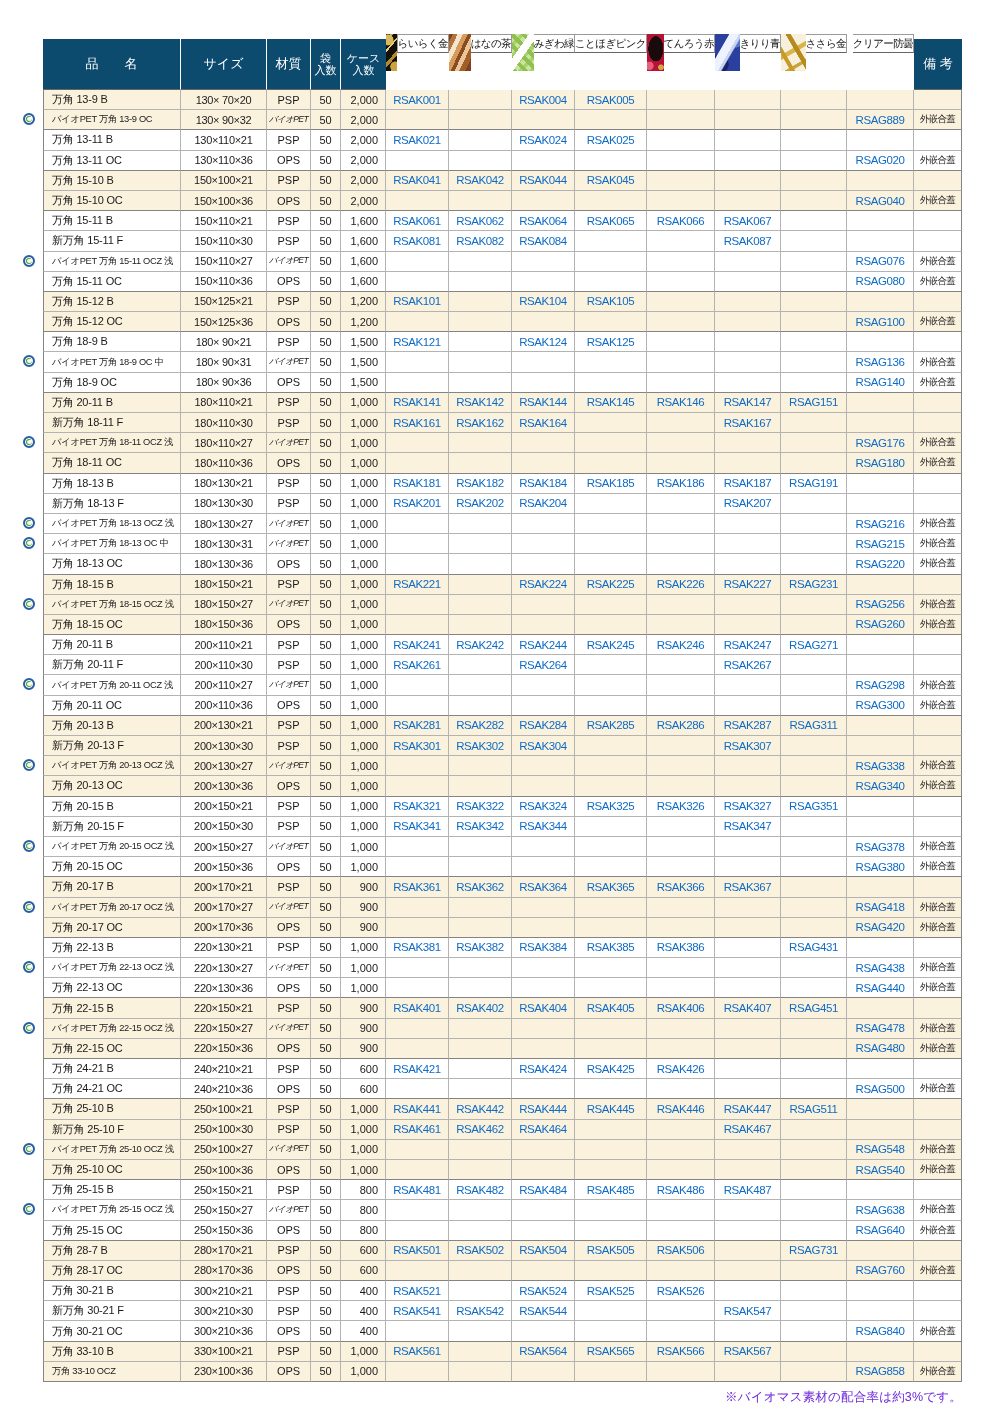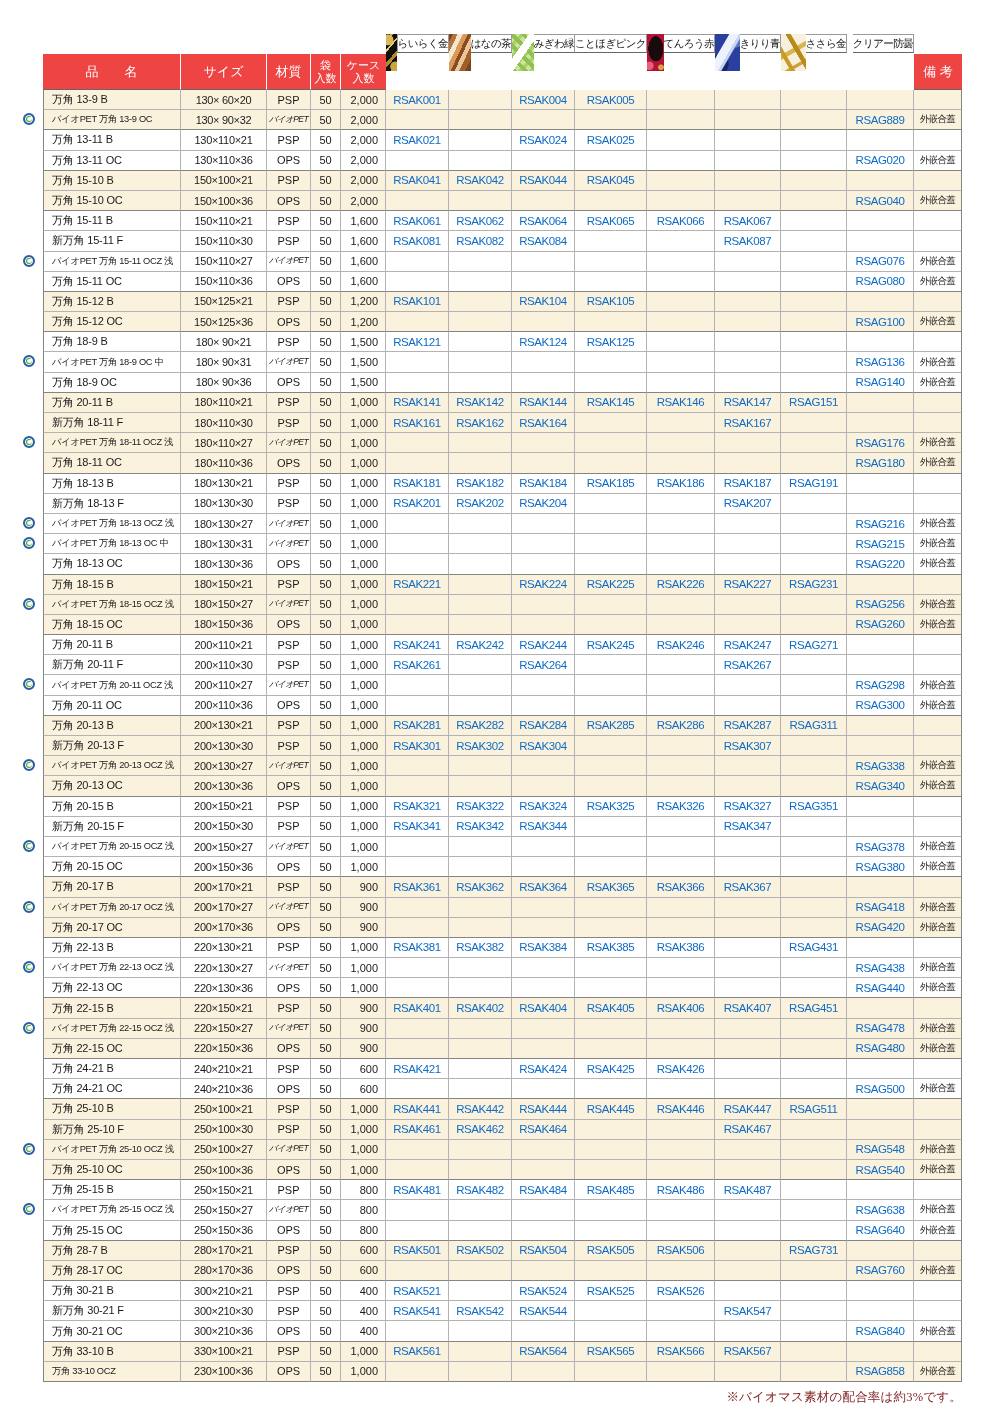--- a/index.html
+++ b/index.html
@@ -11,22 +11,22 @@
   .tbl {
     position: absolute; left: 43px; top: 34px; width: 919px;
     display: grid;
     grid-template-columns: 138px 86px 44px 30px 45px 63px 63px 63px 72px 68px 66px 66px 67px 48px;
     grid-template-rows: 56px;
     grid-auto-rows: 20.2px;
   }
   
   .h-cell { position: relative; height: 56px; background: #fff; }
   .h-gray {
-    position: absolute; bottom: 0; left: 0; right: 0; height: 36px;
-    background: #ef4444; color: #fff;
+    position: absolute; bottom: 0; left: 0; right: 0; height: 51px;
+    background: #0c4a6e; color: #fff;
     display: flex; align-items: center; justify-content: center;
     font-size: 13px; border-bottom: 1.5px solid #666;
   }
   .h-gray.sep { border-right: 1px solid #fff; }
   .h-gray.two { font-size: 11px; line-height: 1.12; white-space: pre-line; text-align: center; }
   .h-pat { display: flex; flex-direction: row; justify-content: flex-end; height: 56px; }
   .swatch { width: 40px; height: 37px; margin: 0 auto; }
   .p-label {
     height: 19px; background: #fff; color: #111;
     border-top: 1px solid #9a9a9a; border-right: 1px solid #9a9a9a; border-bottom: 1.5px solid #666;
@@ -93,21 +93,21 @@
     position: absolute; left: -21px; top: 3px; width: 12px; height: 12px;
     border-radius: 50%; background: #4aa03c;
     border: 2px solid #2a5caa; box-shadow: inset 0 0 0 1px #fff;
   }
   .eco::after {
     content: ""; position: absolute; left: 2px; top: 2px; width: 5px; height: 4px;
     background: #fff; border-radius: 50% 10% 50% 50%;
   }
   .footnote {
     position: absolute; top: 1389px; right: 38px;
-    font-size: 12.5px; color: #7f1d1d; letter-spacing: 0.2px; font-family: Liberation Serif, serif;
+    font-size: 12.5px; color: #6d28d9; letter-spacing: 0.2px;
   }
 </style>
 </head>
 <body>
 
 <div class="tbl" id="tbl">
     <div class="h-cell">
       <div class="h-gray sep">品　　名</div>
     </div>
     <div class="h-cell">
@@ -154,21 +154,21 @@
     </div>
     <div class="h-cell h-pat">
       <div class="p-label">クリアー防曇</div>
     </div>
     <div class="h-cell">
       <div class="h-gray">備 考</div>
     </div>
     <div class="c c0 cream">
       <span class="nm">万角 13-9 B</span>
     </div>
-    <div class="c c1 cream">130× 60×20</div>
+    <div class="c c1 cream">130× 70×20</div>
     <div class="c c2 cream">PSP</div>
     <div class="c c3 cream">50</div>
     <div class="c c4 cream">2,000</div>
     <div class="c code cream">RSAK001</div>
     <div class="c code cream"></div>
     <div class="c code cream">RSAK004</div>
     <div class="c code cream">RSAK005</div>
     <div class="c code cream"></div>
     <div class="c code cream"></div>
     <div class="c code cream"></div>

